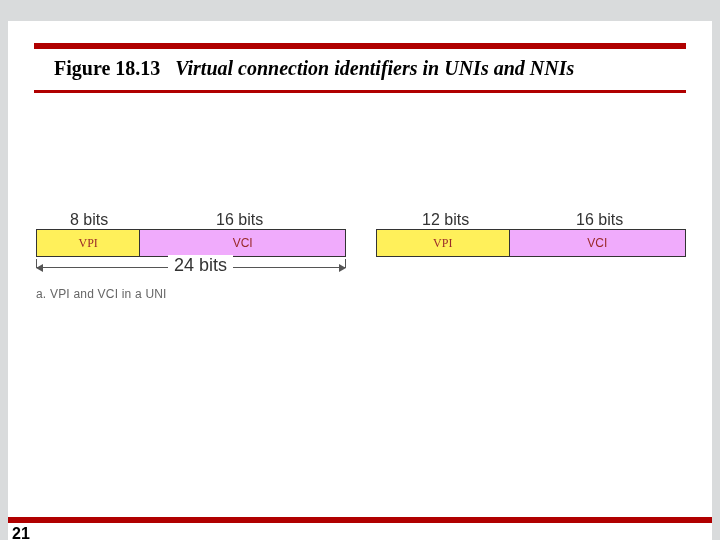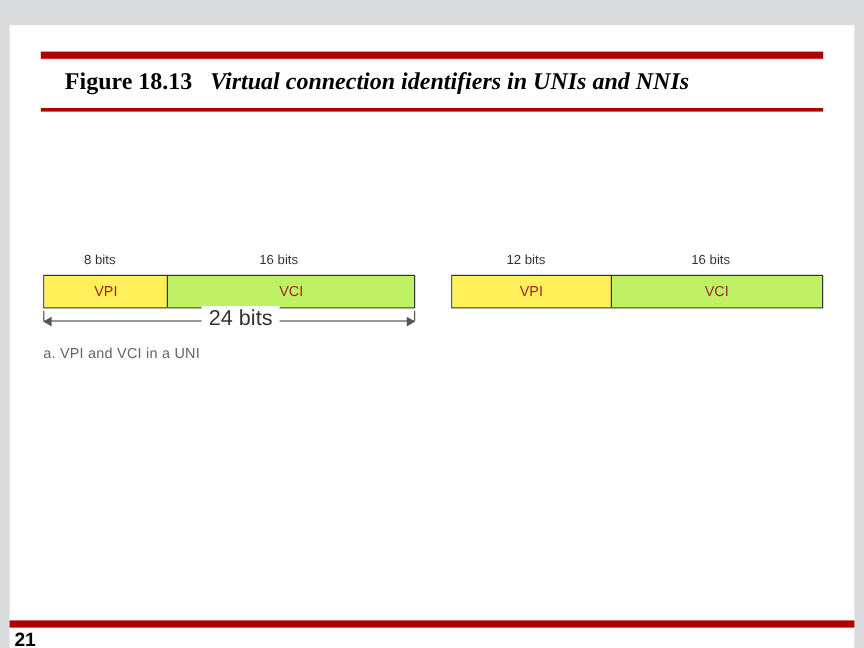--- a/index.html
+++ b/index.html
@@ -59,40 +59,40 @@
     display: flex;
     flex-direction: column;
     font-family: Helvetica, Arial, sans-serif;
   }
   .panel.a { left: 28px;  width: 310px; }
   .panel.b { left: 368px; width: 310px; }
 
   .bits-row {
     position: relative;
     height: 18px;
-    font-size: 11px;
+    font-size: 16px;
     color: #333;
   }
   .bits-row span { position: absolute; }
 
   .box-row {
     display: flex;
     height: 26px;
     border: 1.5px solid #333;
   }
   .box {
     display: flex;
     align-items: center;
     justify-content: center;
     font-size: 12px;
     font-weight: normal;
     color: #9a2a2a;
   }
-  .box.vpi { background: #fff05a; border-right: 1.5px solid #333; }
-  .box.vci { background: #bef264; }
+  .box.vpi { background: #fff05a; border-right: 1.5px solid #333; font-family: Liberation Serif, serif; }
+  .box.vci { background: #f0abfc; }
 
   .dim-row {
     position: relative;
     height: 24px;
     margin-top: 2px;
   }
   .dim-row .tick {
     position: absolute;
     top: 0;
     width: 0;

